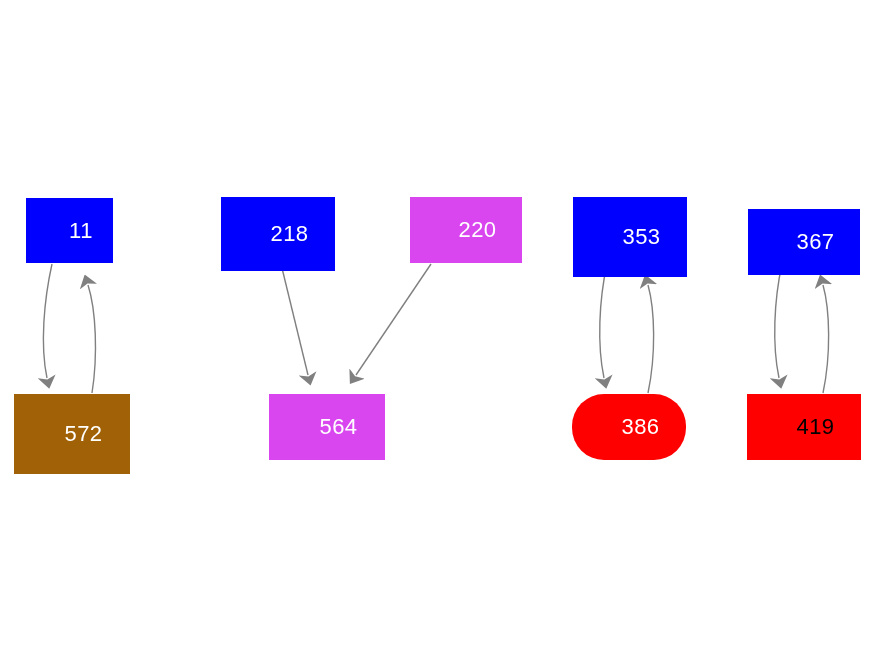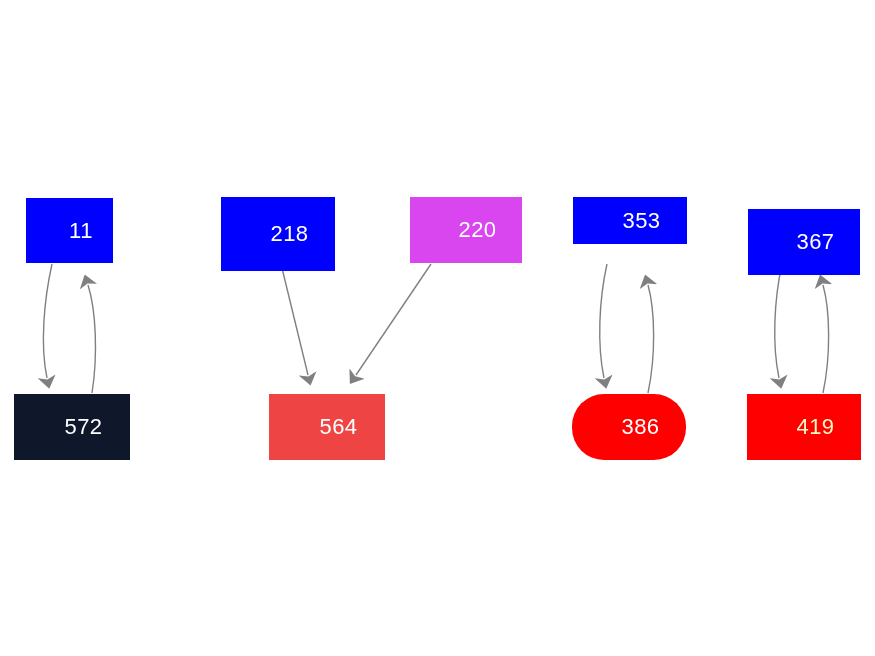--- a/index.html
+++ b/index.html
@@ -59,39 +59,39 @@
         <path d="M 648,393 C 656,355 655,310 648,285" fill="none" stroke="#808080" stroke-width="1.4" marker-end="url(#arrowhead)"></path>
         <path d="M 782,264 C 774,300 772,345 779,378" fill="none" stroke="#808080" stroke-width="1.4" marker-end="url(#arrowhead)"></path>
         <path d="M 823,393 C 831,355 830,310 823,285" fill="none" stroke="#808080" stroke-width="1.4" marker-end="url(#arrowhead)"></path>
       </g>
   </svg>
 
   <div id="nodes-layer">
       <div class="node blue" style="left: 26px; top: 198px; width: 87px; height: 65px; background: rgb(0, 0, 255); color: rgb(255, 255, 255);">
         <span>11</span>
       </div>
-      <div class="node red" style="left: 14px; top: 394px; width: 116px; height: 66px; background: #0f172a; color: rgb(255, 255, 255);">
+      <div class="node red" style="left: 14px; top: 394px; width: 116px; height: 80px; background: #a16207; color: rgb(255, 255, 255);">
         <span>572</span>
       </div>
       <div class="node blue" style="left: 221px; top: 197px; width: 114px; height: 74px; background: rgb(0, 0, 255); color: #ffffff;">
         <span>218</span>
       </div>
       <div class="node blue" style="left: 398px; top: 197px; width: 112px; height: 66px; background: #d946ef; color: rgb(255, 255, 255); margin-left: 12px;">
         <span>220</span>
       </div>
-      <div class="node red" style="left: 269px; top: 394px; width: 116px; height: 66px; background: #ef4444; color: rgb(255, 255, 255);">
+      <div class="node red" style="left: 269px; top: 394px; width: 116px; height: 66px; background: #d946ef; color: rgb(255, 255, 255);">
         <span>564</span>
       </div>
-      <div class="node blue" style="left: 573px; top: 197px; width: 114px; height: 47px; background: rgb(0, 0, 255); color: rgb(255, 255, 255);">
+      <div class="node blue" style="left: 573px; top: 197px; width: 114px; height: 80px; background: rgb(0, 0, 255); color: rgb(255, 255, 255);">
         <span>353</span>
       </div>
       <div class="node red" style="left: 572px; top: 394px; width: 114px; height: 66px; background: rgb(255, 0, 0); color: rgb(255, 255, 255); border-radius: 32px;">
         <span>386</span>
       </div>
       <div class="node blue" style="left: 748px; top: 197px; width: 112px; height: 66px; background: rgb(0, 0, 255); color: rgb(255, 255, 255); margin-top: 12px;">
         <span>367</span>
       </div>
-      <div class="node red" style="left: 747px; top: 394px; width: 114px; height: 66px; background: rgb(255, 0, 0); color: #fef9c3;">
+      <div class="node red" style="left: 747px; top: 394px; width: 114px; height: 66px; background: rgb(255, 0, 0); color: #000000;">
         <span>419</span>
       </div>
     </div>
 
 </div>
 
 </body></html>

